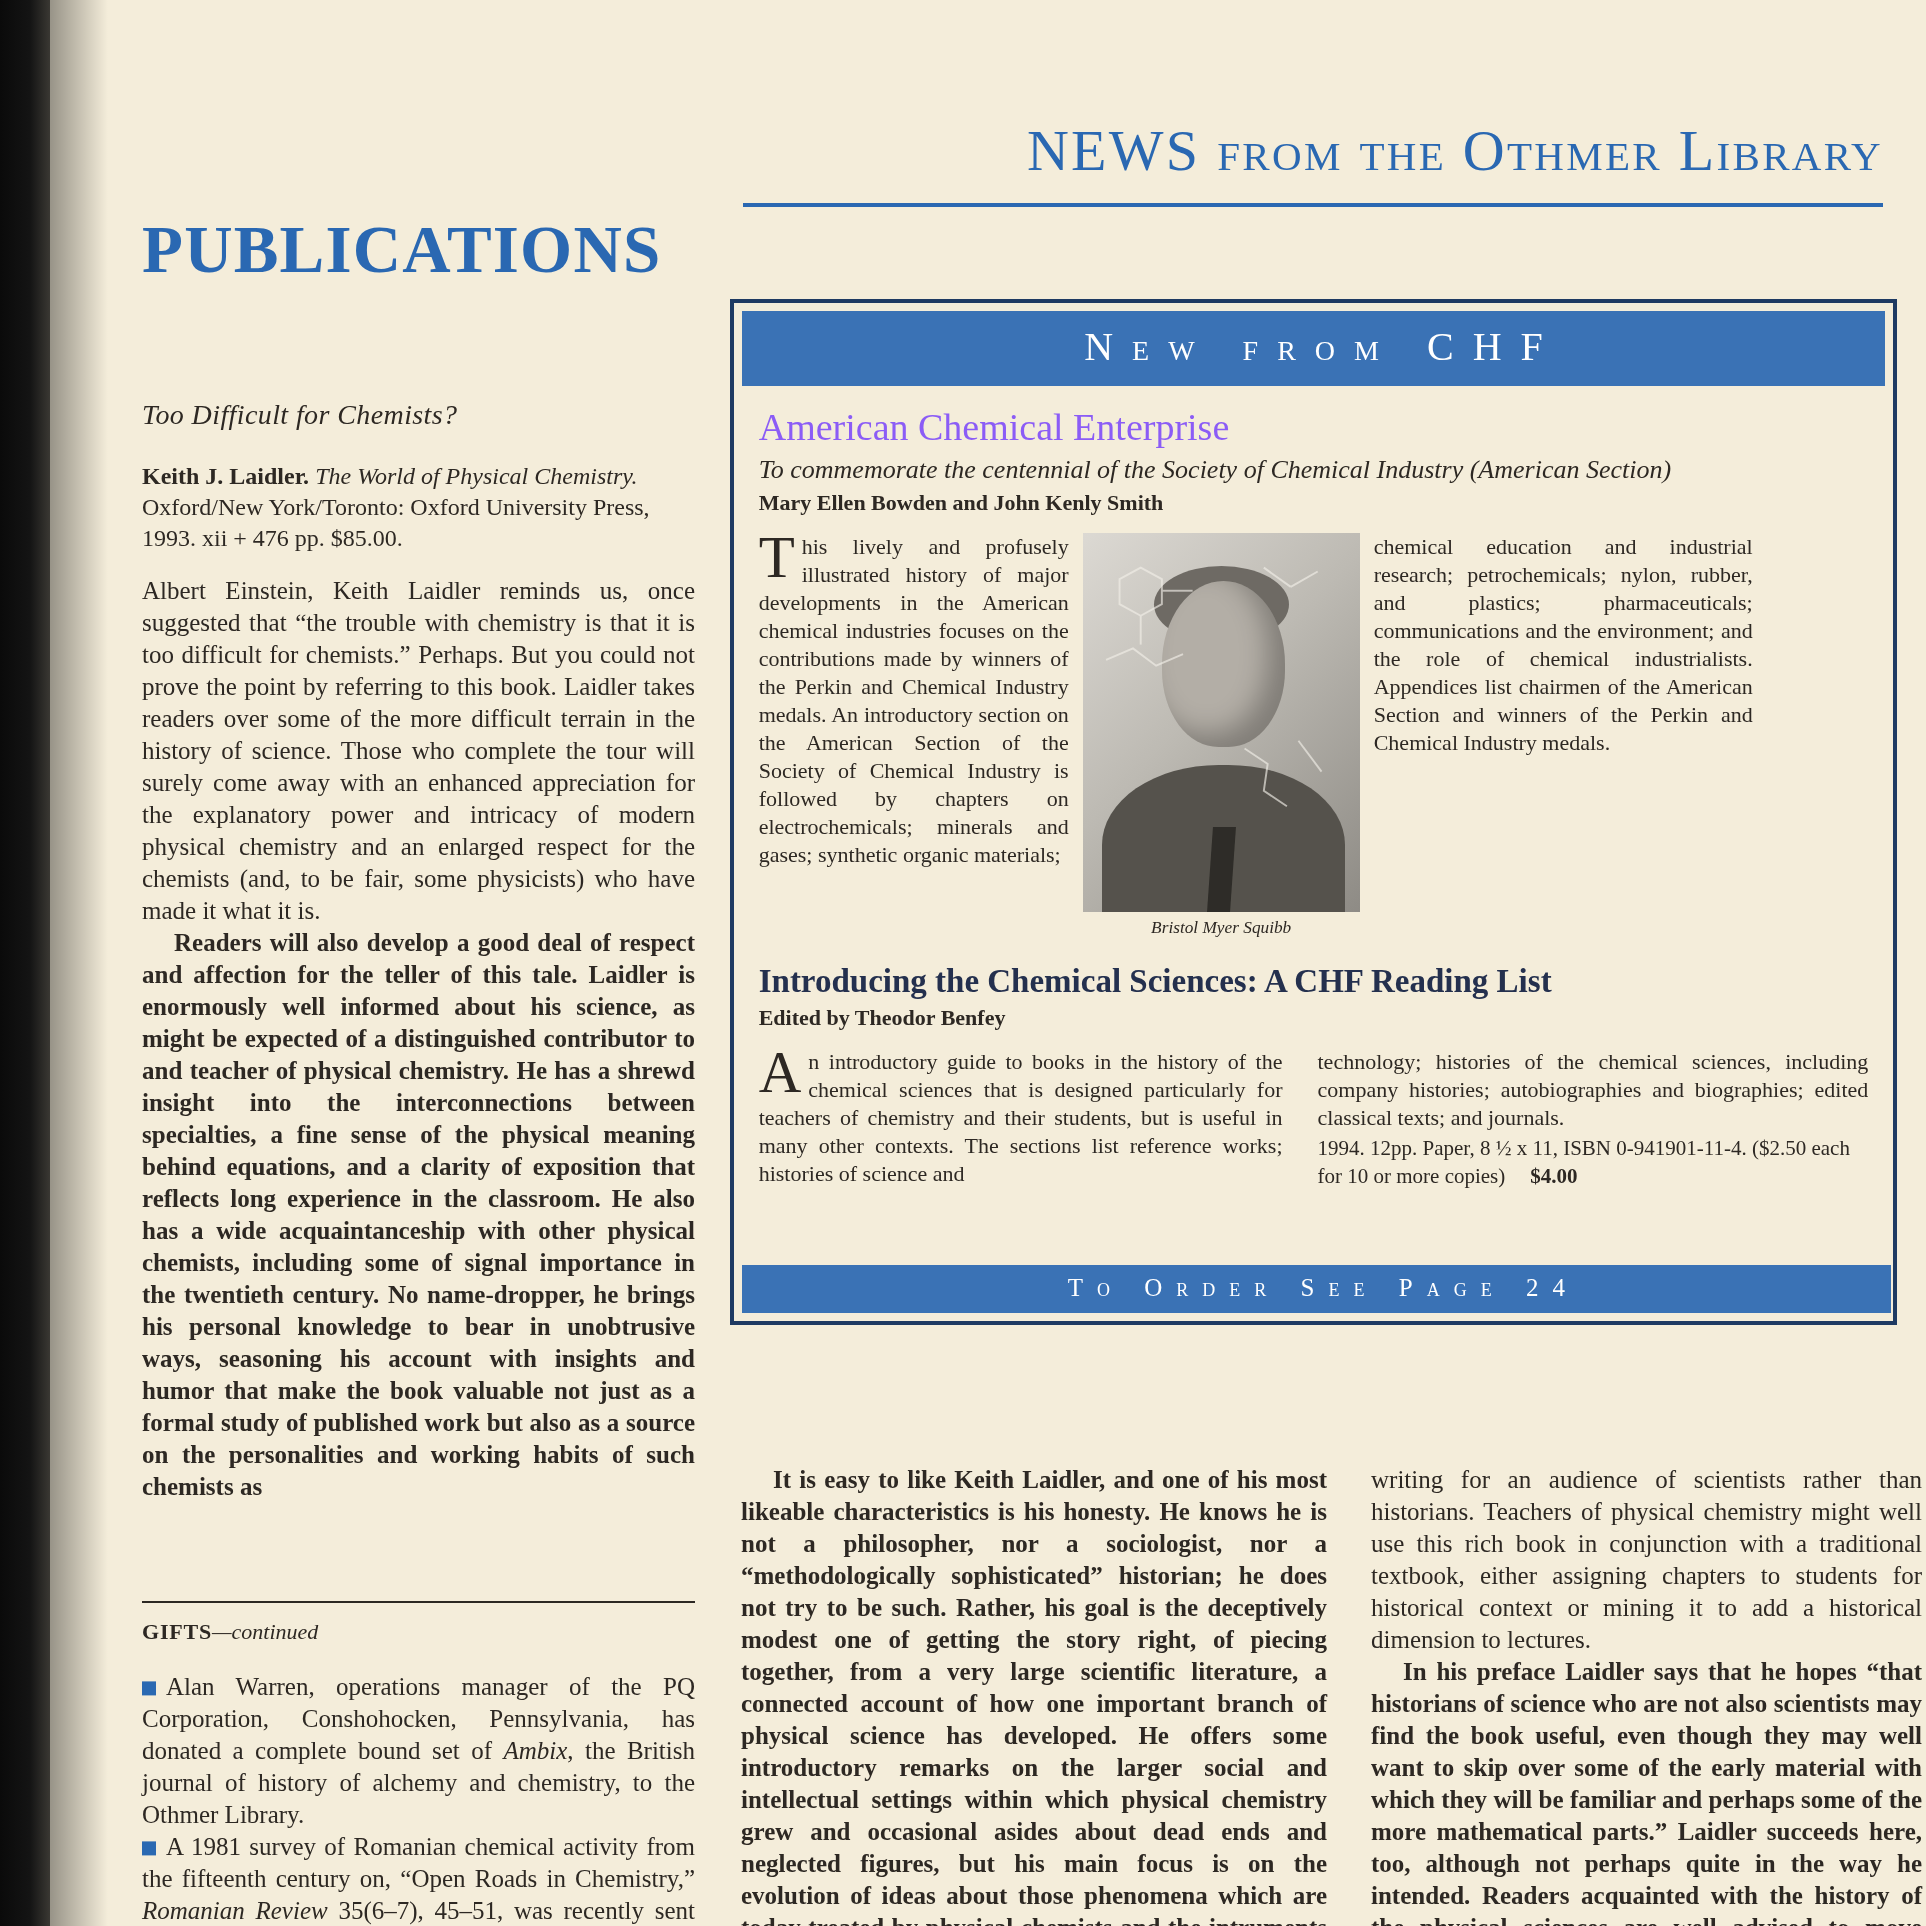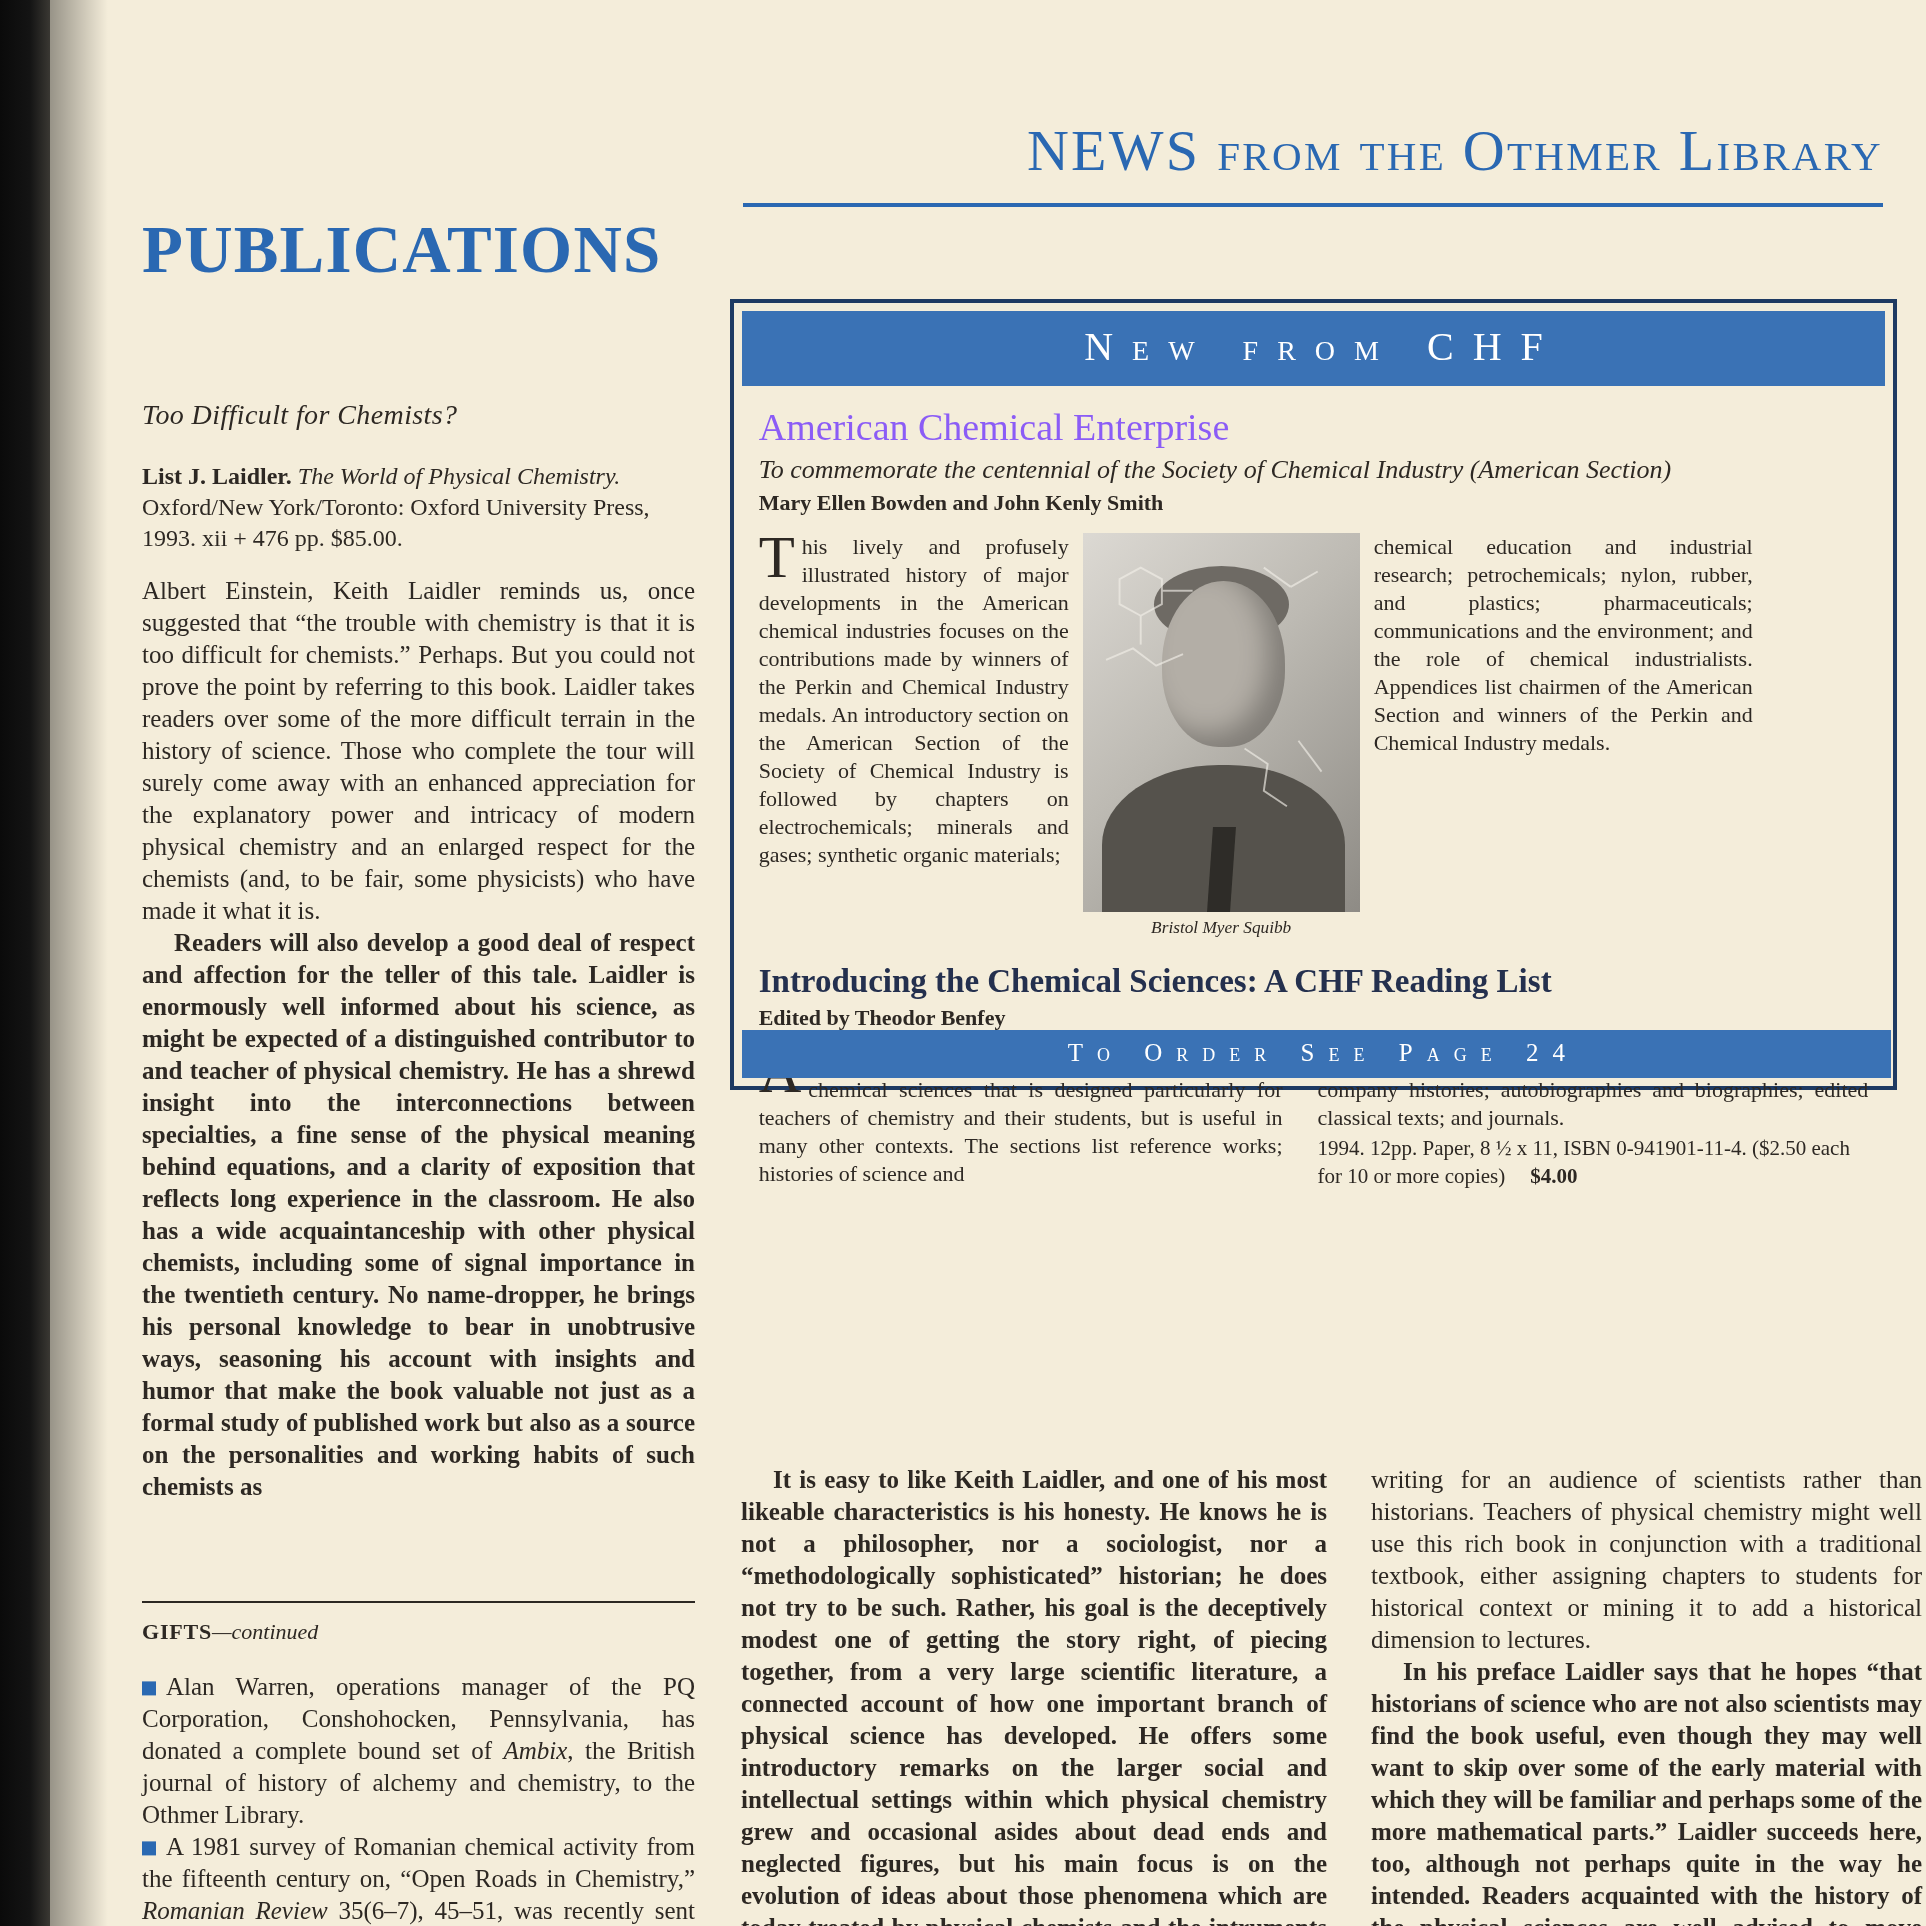--- a/index.html
+++ b/index.html
@@ -30,21 +30,21 @@
   .bib i{font-style:italic;}
   .gifts{margin-top:98px;}
   .gifts-rule{height:2.3px;background:#2c2822;margin:0 0 16px;}
   .gifts-heading{font-size:22px;margin:0 0 25.4px;font-weight:normal;}
   .gifts-heading b{font-weight:bold;letter-spacing:0.8px;}
   .gifts-heading i{font-style:italic;}
   .sq{display:inline-block;width:14px;height:14px;background:#2a69b2;margin-right:10px;
       transform:translateY(0.4px);}
 
   
-  .chf-box{position:absolute;left:680px;top:299px;width:1167px;height:791px;box-sizing:border-box;
+  .chf-box{position:absolute;left:680px;top:299px;width:1167px;height:1026px;box-sizing:border-box;
            border:4.6px solid #1e3a62;background:#f4edda;padding:7.7px;}
   .banner{background:#3a72b5;color:#fff;text-align:center;font-variant:small-caps;}
   .banner-top{font-size:40px;letter-spacing:19px;text-indent:19px;padding:12.3px 0 16px;}
   .banner-bottom{position:absolute;left:7.7px;right:2px;bottom:7.7px;font-size:25px;
                  letter-spacing:14px;text-indent:14px;padding:9.2px 0 11.6px;}
   .box-content{padding:0 17px;}
   .acs-title{font-size:38px;font-weight:normal;color:#8b5cf6;margin:19px 0 6.2px;}
   .acs-sub{font-size:26px;font-style:italic;margin:0 0 4.6px;}
   .authors{font-size:22px;font-weight:bold;margin:0 0 17px;}
   .acs-cols{display:flex;gap:14px;}
@@ -86,21 +86,21 @@
 
     <div class="news-header">
       <span>NEWS from the Othmer Library</span>
     </div>
     <div class="header-rule"></div>
 
     <h1 class="pub-title">PUBLICATIONS</h1>
 
     <div class="col-left">
       <h2 class="review-heading">Too Difficult for Chemists?</h2>
-      <p class="bib"><b>List J. Laidler. </b><i>The World of Physical Chemistry. </i><span>Oxford/New York/Toronto: Oxford University Press, 1993. xii + 476 pp. $85.00.</span></p>
+      <p class="bib"><b>Keith J. Laidler. </b><i>The World of Physical Chemistry. </i><span>Oxford/New York/Toronto: Oxford University Press, 1993. xii + 476 pp. $85.00.</span></p>
       <p class="body">Albert Einstein, Keith Laidler reminds us, once suggested that “the trouble with chemistry is that it is too difficult for chemists.” Perhaps. But you could not prove the point by referring to this book. Laidler takes readers over some of the more difficult terrain in the history of science. Those who complete the tour will surely come away with an enhanced appreciation for the explanatory power and intricacy of modern physical chemistry and an enlarged respect for the chemists (and, to be fair, some physicists) who have made it what it is.</p>
       <p class="body indent">Readers will also develop a good deal of respect and affection for the teller of this tale. Laidler is enormously well informed about his science, as might be expected of a distinguished contributor to and teacher of physical chemistry. He has a shrewd insight into the interconnections between specialties, a fine sense of the physical meaning behind equations, and a clarity of exposition that reflects long experience in the classroom. He also has a wide acquaintanceship with other physical chemists, including some of signal importance in the twentieth century. No name-dropper, he brings his personal knowledge to bear in unobtrusive ways, seasoning his account with insights and humor that make the book valuable not just as a formal study of published work but also as a source on the personalities and working habits of such chemists as</p>
 
       <div class="gifts">
         <div class="gifts-rule"></div>
         <h3 class="gifts-heading"><b>GIFTS</b><i>—continued</i></h3>
         <p class="body"><span class="sq"></span><span>Alan Warren, operations manager of the PQ Corporation, Conshohocken, Pennsylvania, has donated a complete bound set of </span><i>Ambix</i><span>, the British journal of history of alchemy and chemistry, to the Othmer Library.</span></p>
         <p class="body"><span class="sq"></span><span>A 1981 survey of Romanian chemical activity from the fifteenth century on, “Open Roads in Chemistry,” </span><i>Romanian Review</i><span> 35(6–7), 45–51, was recently sent us by D. Marchidan of the Center of Physical Chemistry in Bucharest.</span></p>
       </div>
     </div>

